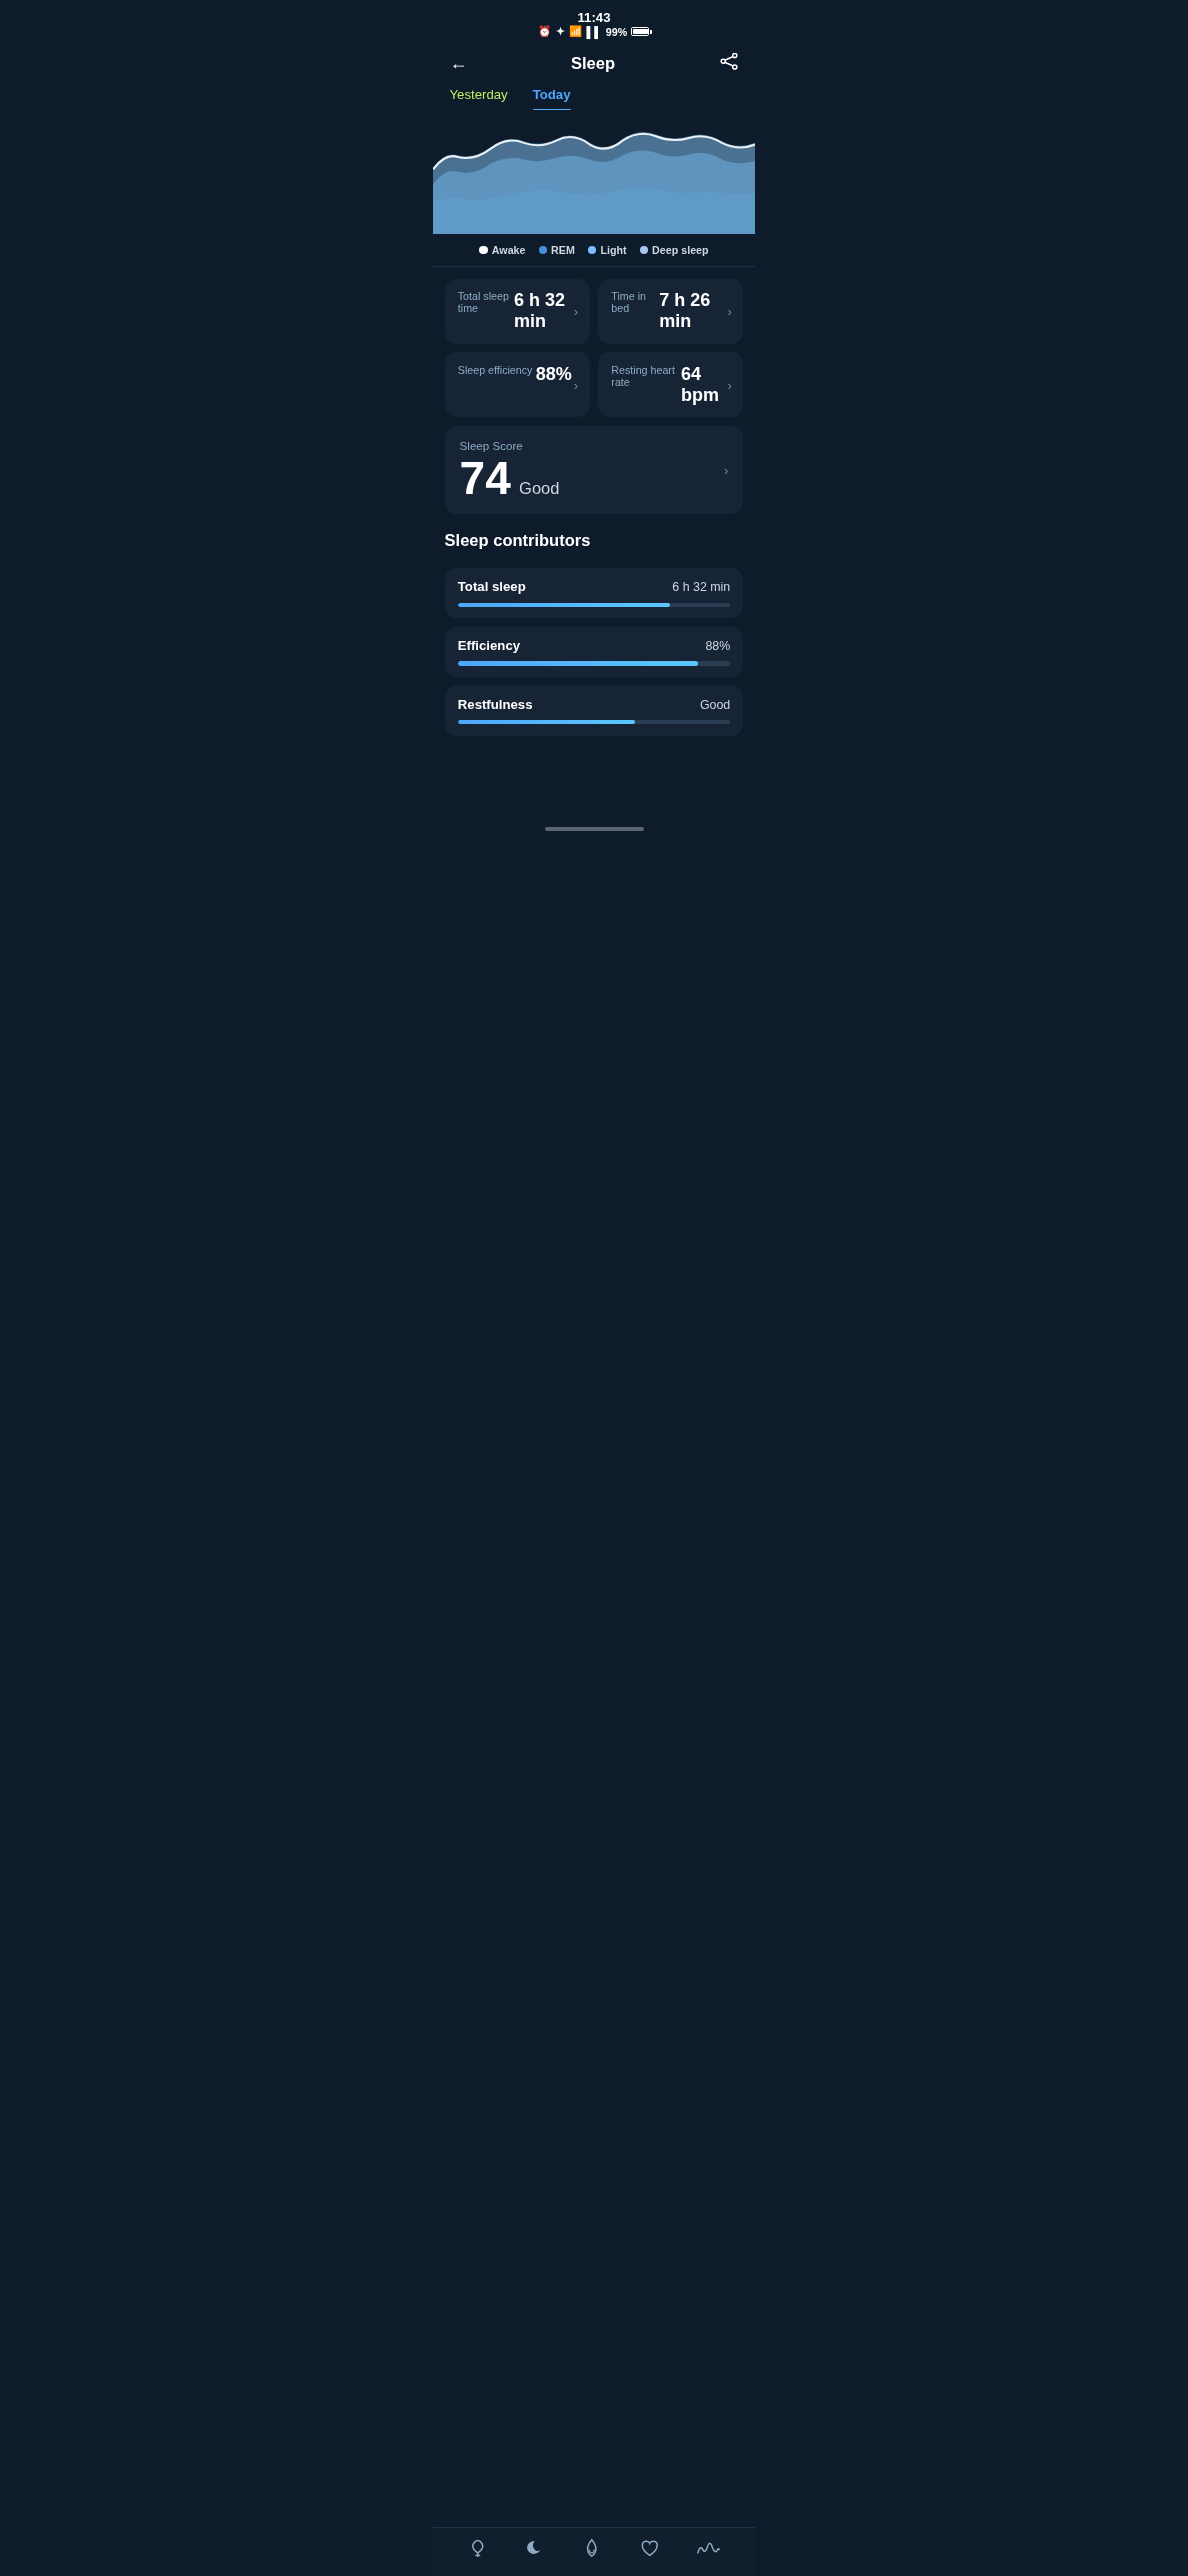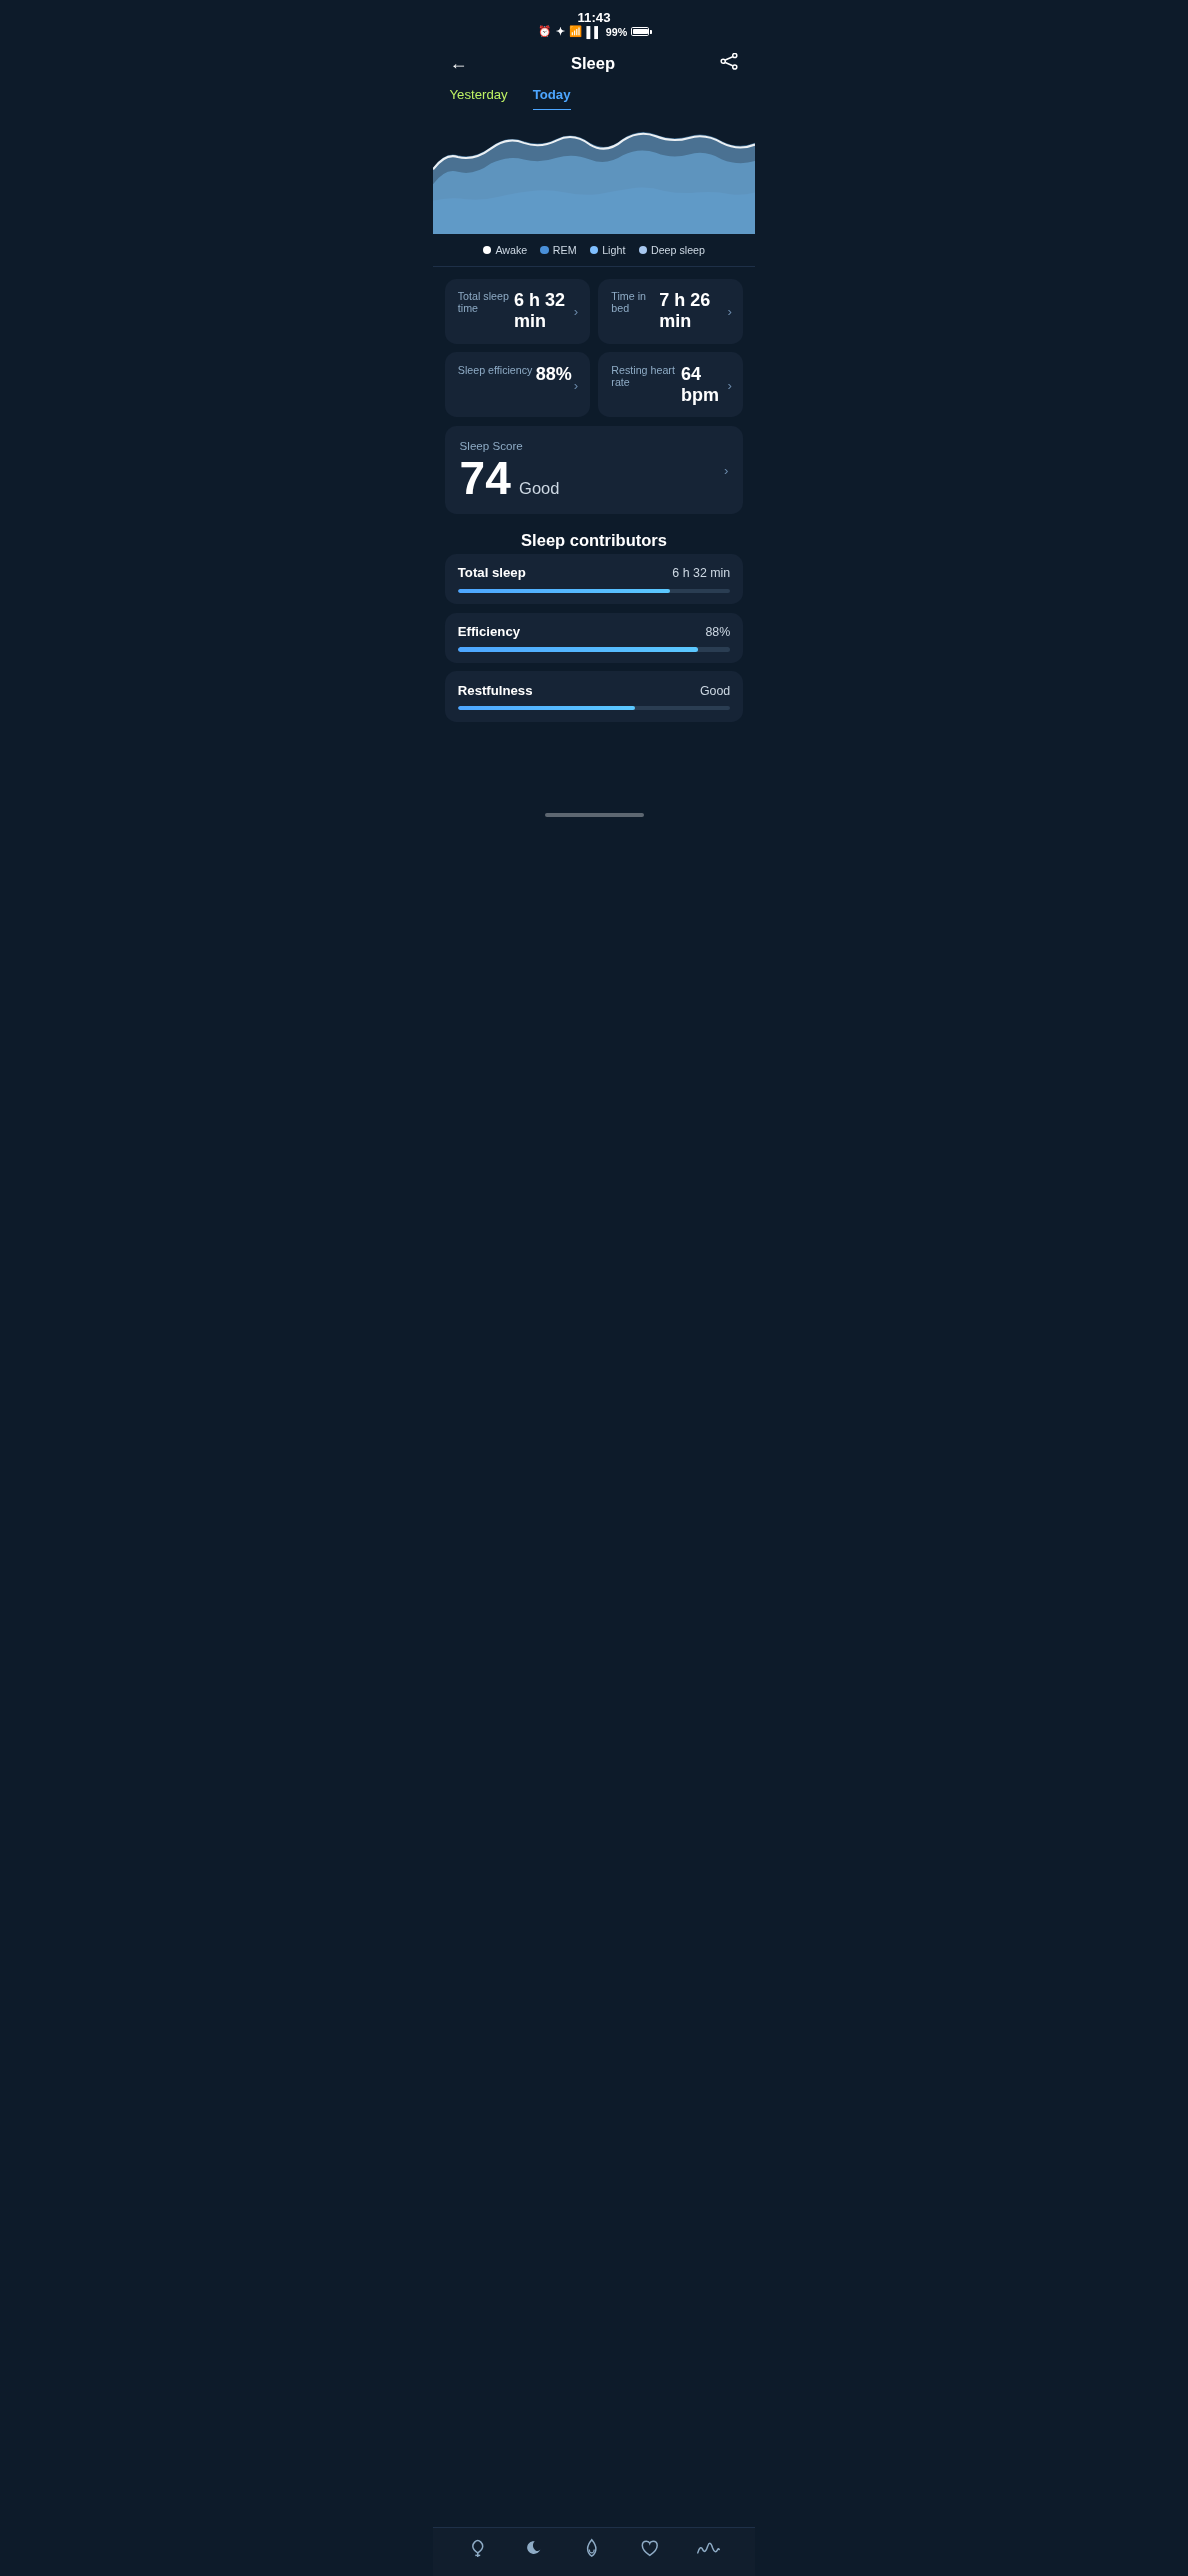--- a/index.html
+++ b/index.html
@@ -79,20 +79,21 @@
       gap: 13.2px;
       padding: 10px 16.5px;
       font-size: 10.7px;
       color: #cdd8e3;
       border-bottom: 0.8px solid #1e3048;
     }
     .legend-item {
       display: flex;
       align-items: center;
       gap: 4.1px;
+      font-weight: bold;
     }
     .legend-dot {
       width: 8.3px;
       height: 8.3px;
       border-radius: 50%;
     }
 
     
     .stats-grid {
       display: grid;
@@ -165,22 +166,21 @@
       font-size: 13.2px;
     }
 
     
     .contributors-section {
       padding: 16.5px 11.6px 0;
     }
     .contributors-title {
       font-size: 16.5px;
       font-weight: 700;
-      margin-bottom: 4px;
-      text-align: center;
+      margin-bottom: 18px;
     }
 
     .contributor-card {
       background: #162436;
       border-radius: 11.6px;
       padding: 11.6px 13.2px;
       margin-bottom: 8.3px;
     }
     .contributor-header {
       display: flex;

